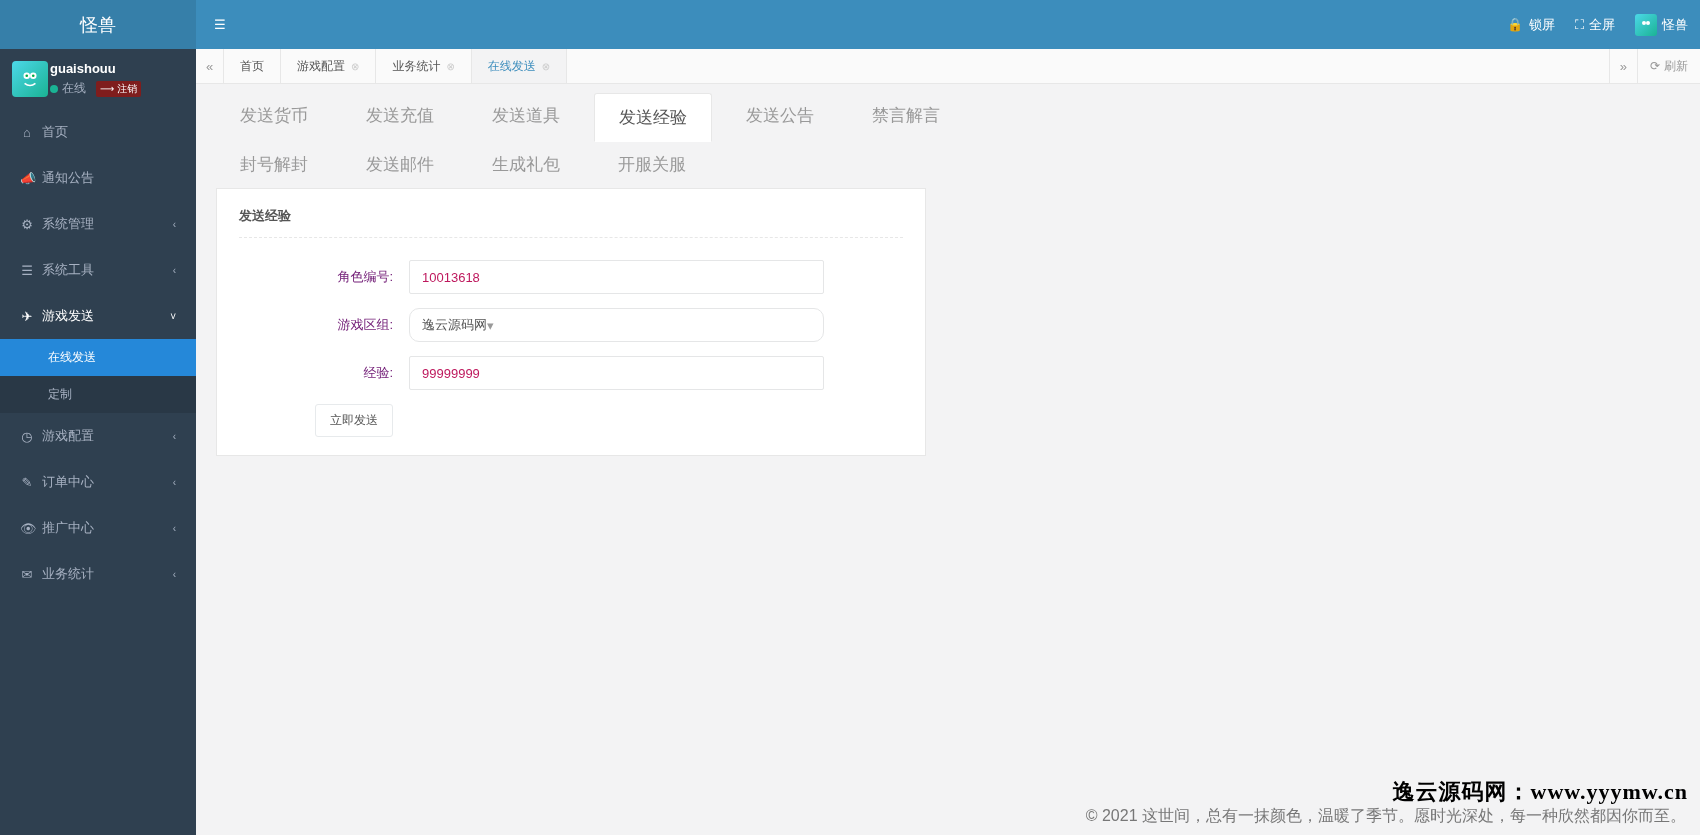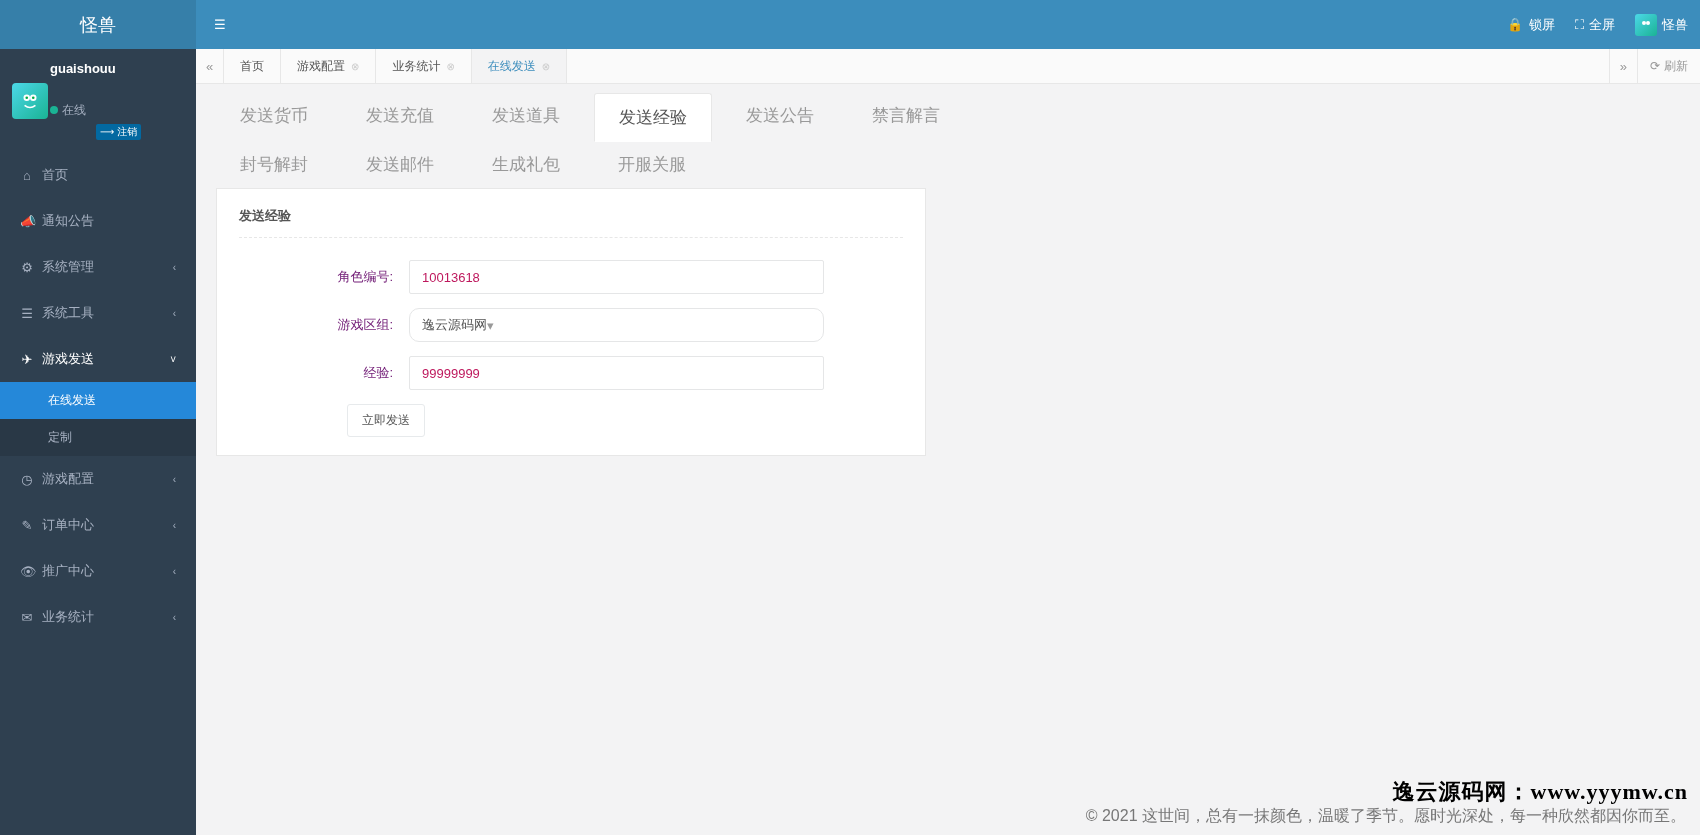--- a/index.html
+++ b/index.html
@@ -9,21 +9,21 @@
 
 .sidebar { width:196px; background:#2f4050; color:#a7b1c2; display:flex; flex-direction:column; }
 .logo { height:49px; background:#367fa9; color:#fff; display:flex; align-items:center; justify-content:center; font-size:18px; font-weight:300; }
 .user-block { padding:12px; display:flex; align-items:center; gap:2px; }
 .avatar { width:36px; height:36px; border-radius:4px; background:linear-gradient(135deg,#4cd8e8,#1ab394); display:flex; align-items:center; justify-content:center; }
 .avatar svg { width:26px; height:26px; }
 .user-info .uname { color:#fff; font-size:13px; font-weight:600; }
 .user-info .ustatus { font-size:12px; margin-top:4px; display:flex; align-items:center; gap:4px; }
 .dot { width:8px; height:8px; border-radius:50%; display:inline-block; }
 .dot.green { background:#1ab394; }
-.btn-logout { background:#0369a1; color:#fff; font-size:10px; padding:1px 4px; border-radius:2px; margin-left:6px;margin-top:44px; }
+.btn-logout { background:#7f1d1d; color:#fff; font-size:10px; padding:1px 4px; border-radius:2px; margin-left:6px; }
 .nav { list-style:none; }
 .nav li { position:relative; }
 .nav a { display:flex; align-items:center; padding:14px 20px; color:#a7b1c2; text-decoration:none; font-size:13px; cursor:pointer; }
 .nav a .nav-icon { width:14px; margin-right:8px; text-align:center; }
 .nav a .chev { margin-left:auto; font-size:10px; }
 .nav li.active > a { color:#fff; }
 .nav .sub { list-style:none; background:#293846; }
 .nav .sub a { padding:10px 10px 10px 48px; font-size:12px; }
 .nav .sub li.current a { background:#2588d9; color:#fff; }
 
@@ -50,21 +50,21 @@
 .content { flex:1; padding:0; overflow:auto; position:relative; }
 .inner-tabs { display:flex; flex-wrap:wrap; padding:8px 20px 0 20px; max-width:880px; }
 .inner-tab { padding:12px 24px; color:#999; font-size:17px; cursor:pointer; margin-right:10px; }
 .inner-tab.active { background:#fff; color:#555; border:1px solid #e7e7e7; border-bottom-color:#fff; border-radius:3px 3px 0 0; position:relative; top:1px; }
 .panel { background:#fff; margin:0 20px; max-width:710px; border:1px solid #e7e7e7; padding:18px 22px; }
 .panel-title { font-size:13px; font-weight:600; color:#555; padding-bottom:12px; margin-bottom:22px; border-bottom:1px dashed #e7e7e7; }
 .form-row { display:flex; align-items:center; margin-bottom:14px; }
 .form-label { width:170px; text-align:right; padding-right:16px; color:#701a75; font-size:13px; }
 .form-control { flex:0 0 415px; height:34px; border:1px solid #e5e6e7; border-radius:2px; padding:8px 12px; font-size:13px; color:#be185d; background:#fff; }
 .form-select { flex:0 0 415px; height:34px; border:1px solid #e5e6e7; border-radius:10px; padding:0 12px; display:flex; align-items:center; justify-content:flex-start; color:#555; cursor:pointer; }
-.btn { display:inline-block; padding:7px 14px; border:1px solid #e7eaec; background:#fff; color:#555; font-size:12px; border-radius:3px; cursor:pointer; margin-left:108px; }
+.btn { display:inline-block; padding:7px 14px; border:1px solid #e7eaec; background:#fff; color:#555; font-size:12px; border-radius:3px; cursor:pointer; margin-left:76px; }
 .footer { position:absolute; bottom:8px; right:14px; color:#777; font-size:16px; }
 .watermark { position:absolute; bottom:28px; right:12px; font-size:22px; font-weight:700; color:#000; font-family:SimSun,serif; letter-spacing:1px; }
 </style>
 </head>
 <body>
 
 <div id="app">
   <aside class="sidebar">
     <div class="logo">怪兽</div>
     <div class="user-block">

